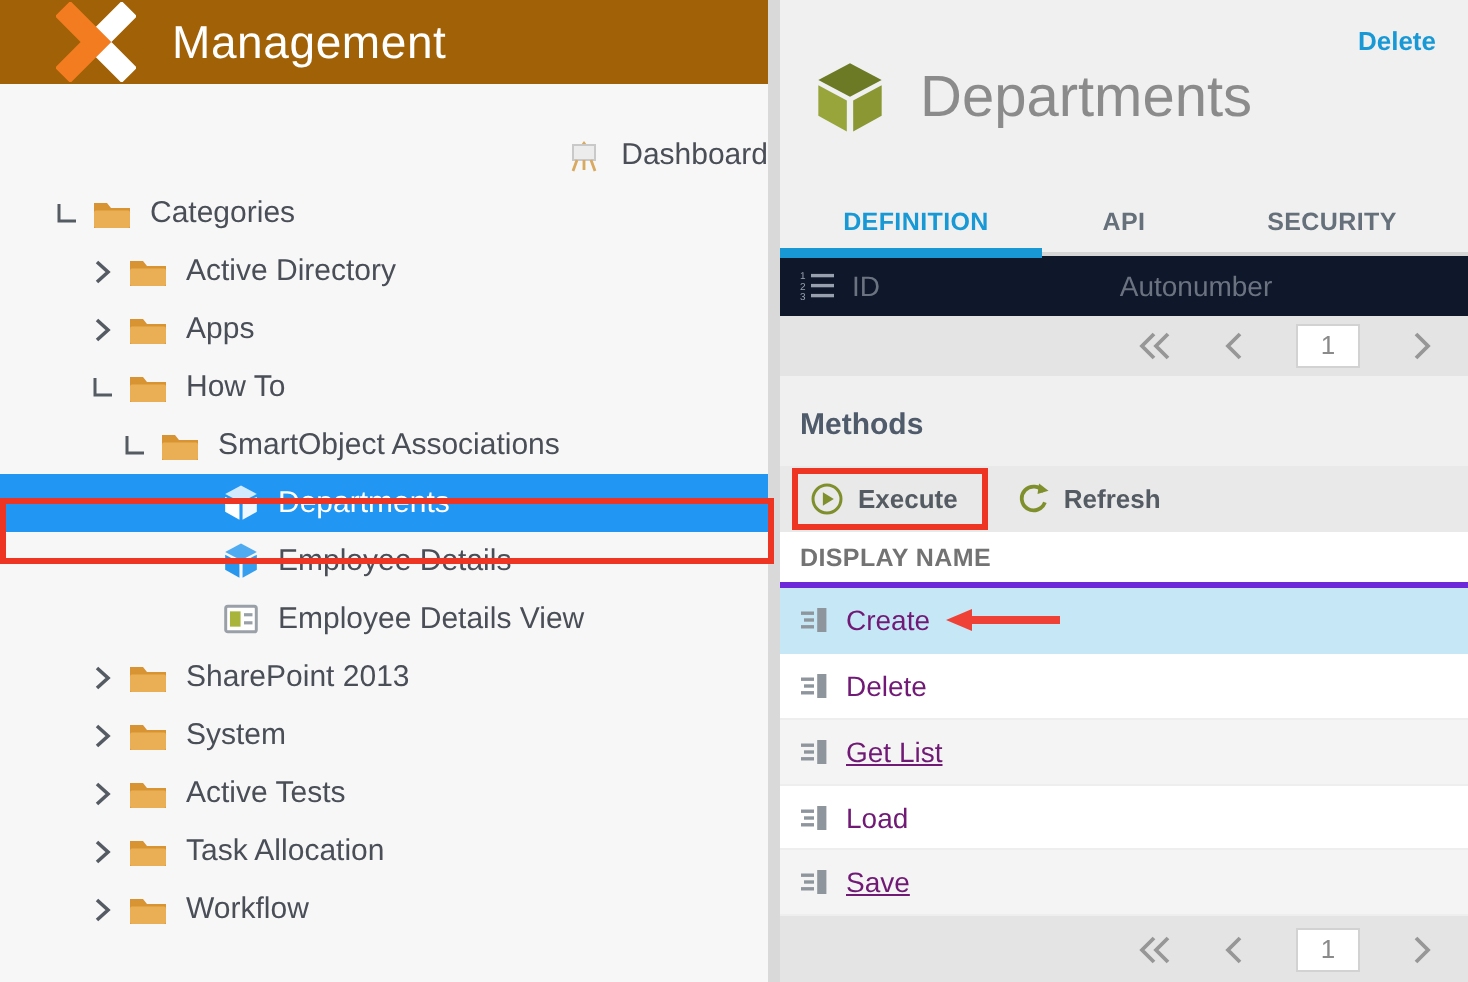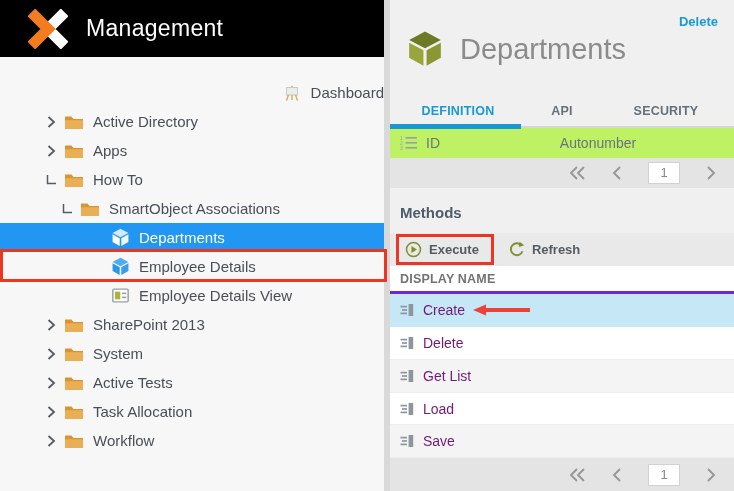--- a/index.html
+++ b/index.html
@@ -6,21 +6,21 @@
   html,body { width:734px; height:491px; }
   body { font-family:"Liberation Sans", sans-serif; background:#f0f0f0; position:relative; overflow:hidden; }
 
   
   .app { position:absolute; inset:0; display:flex; }
   .left { width:384px; background:#f7f7f7; position:relative; flex:none; }
   .divider { width:6px; background:#d9d9d9; flex:none; }
   .right { flex:1; background:#f0f0f0; position:relative; display:flex; flex-direction:column; }
 
   
-  .lheader { height:57px; background:#000000; display:flex; align-items:center; padding-left:28px; }
+  .lheader { height:42px; background:#a16207; display:flex; align-items:center; padding-left:28px; }
   .logo { width:40px; height:40px; flex:none; }
   .lheader h1 { color:#fff; font-size:23px; font-weight:400; margin-left:18px; letter-spacing:.3px; }
 
   
   .tree { padding-top:21px; }
   .titem { height:29px; display:flex; align-items:center; color:#4a4e57; font-size:15px; cursor:default; }
   .marker { width:14px; height:14px; flex:none; margin-right:6px; display:flex; align-items:center; justify-content:center; }
   .ticon  { width:20px; height:17px; flex:none; margin-right:9px; display:flex; align-items:center; justify-content:center; }
   .lv0a { padding-left:46px;justify-content:flex-end; }            
   .lv0 { padding-left:26px; }
@@ -41,38 +41,38 @@
   .title-row { display:flex; align-items:center; margin-top:2px; padding-left:0; }
   .title-cube { width:38px; height:38px; flex:none; }
   .rtitle { color:#8b8b8b; font-size:29px; font-weight:400; margin-left:16px; }
 
   .tabbar { position:relative; display:flex; margin-top:28px; height:32px; }
   .tab { flex:1; text-align:center; font-size:12.5px; font-weight:bold; color:#66707a; padding-top:8px; letter-spacing:.2px; }
   .tab.active { color:#1899d6; }
   .underline-track { position:absolute; left:-16px; right:-16px; bottom:0; height:2px; background:#d6d6d6; }
   .underline-active { position:absolute; left:-16px; bottom:-1px; width:131px; height:5px; background:#1899d6; z-index:2; }
 
-  .prop-row { background:#bef264; height:30px; display:flex; align-items:center; padding:0 8px; }
+  .prop-row { background:#0f172a; height:30px; display:flex; align-items:center; padding:0 8px; }
   .prop-icon { width:18px; height:15px; margin:0 8px 0 2px; flex:none; }
   .prop-name { font-size:14px; color:#6b7380; flex:none; }
   .prop-val { flex:1; text-align:center; font-size:14px; color:#6b7380; padding-left:30px; }
 
   .pager { background:#e4e4e4; height:30px; display:flex; align-items:center; justify-content:flex-end; gap:26px; padding-right:18px; }
   .pager svg { display:block; }
   .pgbox { width:32px; height:22px; background:#fff; border:1px solid #d2d2d2; text-align:center; font-size:13px; color:#8a8a8a; font-family:"Liberation Sans",sans-serif; }
 
   .methods-head { font-size:15px; font-weight:bold; color:#4f5b6b; padding:16px 0 12px 10px; }
 
   .toolbar { background:#e9e9e9; height:34px; display:flex; align-items:center; padding-left:6px; }
   .tbtn { display:flex; align-items:center; gap:7px; font-size:13px; font-weight:bold; color:#555b63; background:transparent; border:none; padding:6px 12px 6px 8px; cursor:pointer; font-family:"Liberation Sans",sans-serif; }
   .tbtn.exec { border:3px solid #ee3524; padding:4px 12px 4px 6px; margin-right:6px; }
 
   .grid-head { background:#fff; height:28px; display:flex; align-items:center; padding-left:10px; font-size:12.5px; font-weight:bold; color:#737373; border-bottom:3px solid #6d28d9; letter-spacing:.2px; }
   .mrow { height:33px; display:flex; align-items:center; padding-left:10px; font-size:14px; color:#701a75; border-bottom:1px solid #eeeeee; background:#fff; }
-  .mrow.alt { background:#f4f4f4; }
+  .mrow.alt { background:#f4f4f4;text-decoration:underline; }
   .mrow.hl { background:#c6e7f6; border-bottom:1px solid #c6e7f6; }
   .micon { width:14px; height:14px; margin-right:9px; flex:none; }
   .arrow-ann { margin-left:8px; }
 
   .bottom-pager { margin-top:auto; height:33px; }
 </style>
 </head>
 <body>
 
 <svg width="0" height="0" style="position:absolute">
@@ -157,20 +157,33 @@
 
       <div class="titem lv0a">
         <span class="ticon">
             <svg width="18" height="18">
               <use href="#i-easel"></use>
             </svg>
           </span>
         <span>Dashboard</span>
       </div>
 
+      <div class="titem lv0">
+        <span class="marker">
+            <svg width="12" height="12">
+              <use href="#i-corner"></use>
+            </svg>
+          </span>
+        <span class="ticon">
+            <svg width="20" height="16">
+              <use href="#i-folder"></use>
+            </svg>
+          </span>
+        <span>Categories</span>
+      </div>
 
       <div class="titem lv1">
         <span class="marker">
             <svg width="10" height="14">
               <use href="#i-chevr"></use>
             </svg>
           </span>
         <span class="ticon">
             <svg width="20" height="16">
               <use href="#i-folder"></use>

